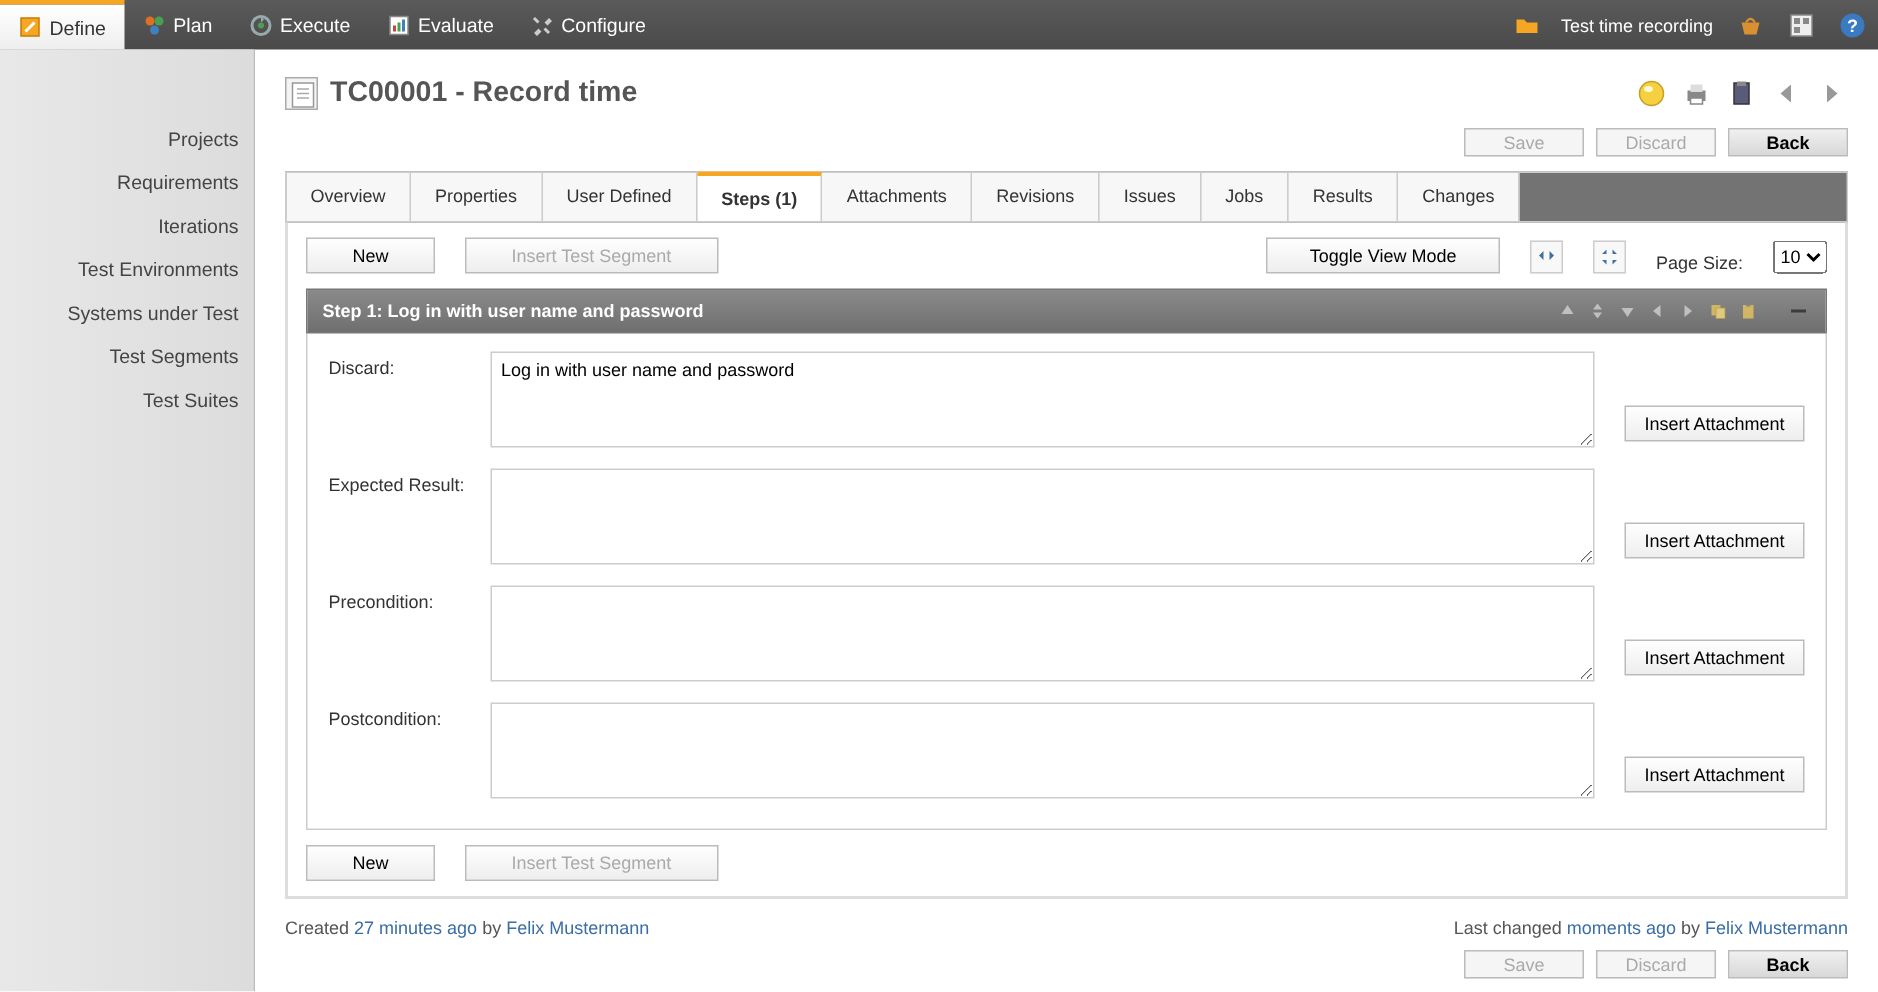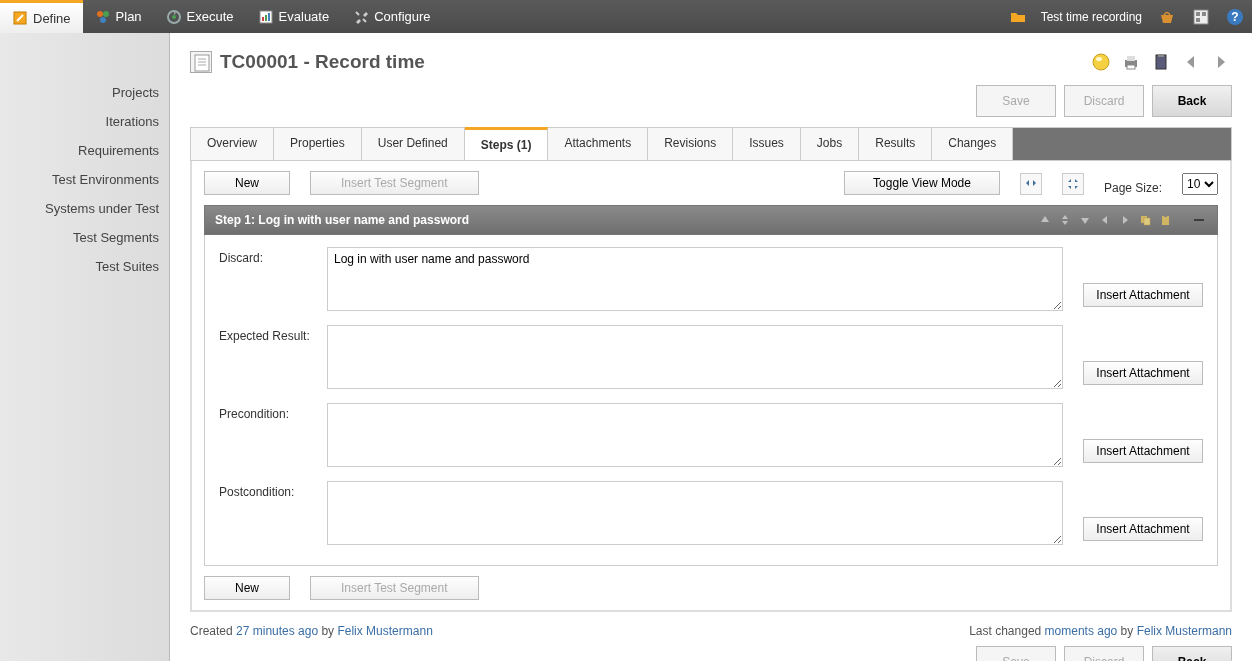--- a/index.html
+++ b/index.html
@@ -22,21 +22,21 @@
 .content { flex: 1; padding: 18px 20px 10px 20px; overflow-y: auto; border-radius: 23px; }
 
 
 .header-row { display: flex; align-items: center; gap: 8px; margin-bottom: 12px; }
 .header-row .doc-icon { width: 22px; height: 22px; border: 1px solid #aaa; background: #f4f4f4; }
 .header-row h1 { font-size: 19px; font-weight: bold; color: #555; flex: 1; }
 .header-row .hicon { width: 22px; height: 22px; cursor: pointer; display: inline-flex; align-items: center; justify-content: center; }
 
 
 .btn-row { display: flex; justify-content: flex-end; gap: 8px; margin-bottom: 10px; }
-.btn { min-width: 80px; height: 32px; border: 1px solid #bbb; background: linear-gradient(#fefefe, #eee); font-size: 12px; cursor: pointer; display: inline-flex; align-items: center; justify-content: center; padding: 0 10px; }
+.btn { min-width: 80px; height: 19px; border: 1px solid #bbb; background: linear-gradient(#fefefe, #eee); font-size: 12px; cursor: pointer; display: inline-flex; align-items: center; justify-content: center; padding: 0 10px; }
 .btn.disabled { color: #aaa; cursor: default; background: #f5f5f5; }
 .btn.primary { background: linear-gradient(#f0f0f0, #d8d8d8); font-weight: bold; }
 
 
 .tabs { display: flex; border: 1px solid #ccc; background: #737373; }
 .tabs .tab-item { padding: 8px 16px; border-right: 1px solid #ccc; font-size: 12px; cursor: pointer; background: #f7f7f7; }
 .tabs .tab-item.active { background: #fff; border-top: 3px solid #f5a623; margin-top: -1px; font-weight: bold; }
 
 
 .steps-panel { border: 2px solid #ddd; border-top: none; padding: 10px 12px; }
@@ -146,22 +146,22 @@
         <circle cx="9" cy="9" r="8" fill="#3a7ac0"></circle>
         <text x="9" y="13" text-anchor="middle" fill="#fff" font-size="12" font-weight="bold">?</text>
       </svg>
     </div>
 </div>
 
 <div class="main">
 
   <div class="sidebar">
     <div class="sidebar-item"><span>Projects</span></div>
+    <div class="sidebar-item"><span>Requirements</span></div>
     <div class="sidebar-item"><span>Iterations</span></div>
-    <div class="sidebar-item"><span>Requirements</span></div>
     <div class="sidebar-item"><span>Test Environments</span></div>
     <div class="sidebar-item"><span>Systems under Test</span></div>
     <div class="sidebar-item"><span>Test Segments</span></div>
     <div class="sidebar-item"><span>Test Suites</span></div>
   </div>
 
   <div class="content">
 
     <div class="header-row">
       <span class="doc-icon"><svg width="22" height="22">

